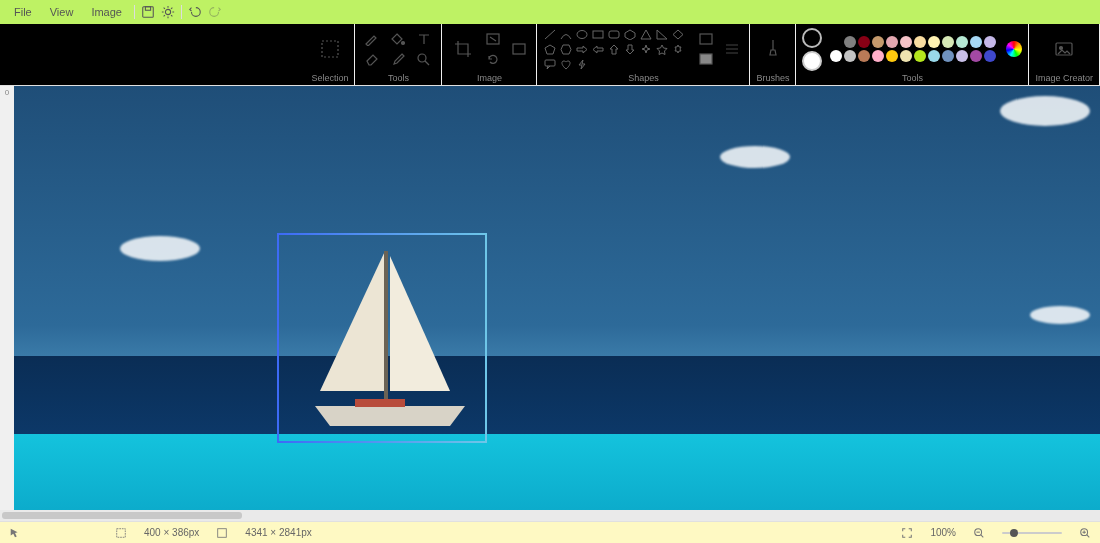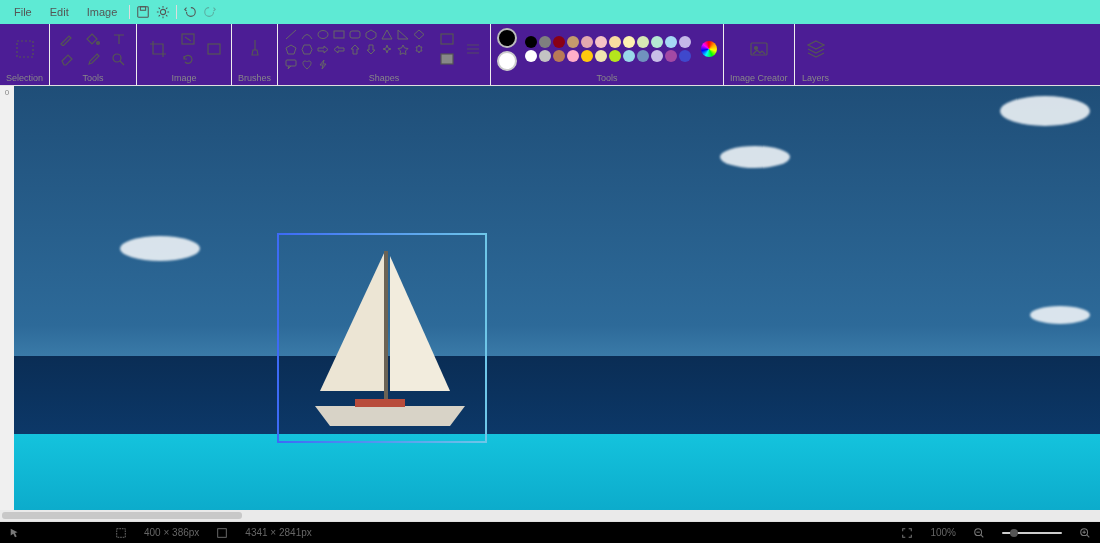--- a/index.html
+++ b/index.html
@@ -1,22 +1,22 @@
 <!DOCTYPE html>
 <html><head>
 <meta charset="utf-8">
 <style>
 * { margin:0; padding:0; box-sizing:border-box; font-family:"Segoe UI",Arial,sans-serif; }
 body { width:1100px; height:543px; background:#f8f8f8; overflow:hidden; display:flex; flex-direction:column; }
-.menubar { height:24px; display:flex; align-items:center; gap:2px; padding:0 6px; background:#5eead4; font-size:11px; color:#555; }
+.menubar { height:24px; display:flex; align-items:center; gap:2px; padding:0 6px; background:#bef264; font-size:11px; color:#555; }
 .menubar span { padding:3px 8px; cursor:default; }
 .menubar .sep { width:1px; height:14px; background:#ddd; margin:0 2px; }
 .menubar .ic { width:18px; height:18px; display:flex; align-items:center; justify-content:center; color:#777; }
 .menubar .ic svg { width:14px; height:14px; }
-.ribbon { height:62px; display:flex; background:#4c1d95; border-bottom:1px solid #e0e0e0; }
+.ribbon { height:62px; display:flex; background:#000000; border-bottom:1px solid #e0e0e0;justify-content:flex-end; }
 .group { display:flex; flex-direction:column; align-items:center; justify-content:space-between; padding:3px 6px 2px; border-right:1px solid #eee; }
 .group-row { display:flex; gap:4px; align-items:center; flex:1; }
 .group-col { display:flex; flex-direction:column; gap:2px; }
 .glabel { font-size:9px; color:#888; padding-top:2px; }
 .btn { display:flex; align-items:center; justify-content:center; cursor:default; border-radius:2px; }
 .btn svg { stroke:#555; fill:none; stroke-width:1.2; }
 .big { width:30px; height:34px; flex-direction:column; gap:1px; }
 .sm { width:22px; height:18px; }
 .shape-grid { display:grid; grid-template-columns:repeat(9,14px); grid-auto-rows:13px; gap:2px; }
 .shape-grid .sc { display:flex; align-items:center; justify-content:center; }
@@ -28,35 +28,35 @@
 .sw-grid { display:grid; grid-template-columns:repeat(12,12px); grid-auto-rows:12px; gap:2px; }
 .sw-grid .swatch { width:12px; height:12px; }
 .rainbow { width:16px; height:16px; border-radius:50%; background:conic-gradient(red,orange,yellow,lime,cyan,blue,magenta,red); margin-left:2px;}
 .canvas-wrap { flex:1; position:relative; overflow:hidden; background:#eceff1; }
 .sky { position:absolute; inset:0; background:linear-gradient(#1f4e78 0%,#2d6a99 55%,#3a7aa8 62%); }
 .sea-dark { position:absolute; left:0; right:0; top:62%; height:18%; background:linear-gradient(#0a2d55,#0c3868); }
 .sea-light { position:absolute; left:0; right:0; top:80%; bottom:0; background:linear-gradient(#14c3dd,#0ba8c9); }
 .cloud { position:absolute; background:#f2f6f9; border-radius:50%; filter:blur(1px); opacity:.88; }
 .sel-rect { position:absolute; border:2px solid; border-image:linear-gradient(90deg,#3d6af6,#6ec6e8) 1; background:transparent; }
 .boat { position:absolute; }
-.statusbar { height:22px; display:flex; align-items:center; background:#000000; border-top:1px solid #e0e0e0; font-size:10px; color:#666; padding:0 8px; gap:16px; }
+.statusbar { height:22px; display:flex; align-items:center; background:#fef9c3; border-top:1px solid #e0e0e0; font-size:10px; color:#666; padding:0 8px; gap:16px; }
 .statusbar .spacer { flex:1; }
 .statusbar .ic { width:14px; height:14px; display:flex; align-items:center; justify-content:center; }
 .ruler-v { position:absolute; left:0; top:0; bottom:0; width:14px; background:#f0f0f0; font-size:8px; color:#888; display:flex; align-items:flex-start; justify-content:center; padding-top:2px; z-index:3; }
 .scrollbar-h { position:absolute; left:0; right:0; bottom:0; height:11px; background:#eaeaea; z-index:3; }
 .scrollbar-h .thumb { position:absolute; left:2px; width:240px; top:2px; bottom:2px; background:#c8c8c8; border-radius:3px; }
 .zoom-track { width:60px; height:2px; background:#ccc; position:relative; border-radius:1px; }
 .zoom-track .knob { position:absolute; left:8px; top:-3px; width:8px; height:8px; border-radius:50%; background:#555; }
 </style>
 </head>
 <body>
 
 <div class="menubar">
   <span>File</span>
-  <span>Edit</span>
+  <span>View</span>
   <span>Image</span>
   <div class="sep"></div>
   <div class="ic btn">
       <svg viewBox="0 0 16 16">
         <rect x="2" y="2" width="12" height="12" rx="1"></rect>
         <rect x="5" y="2" width="6" height="4"></rect>
       </svg>
     </div>
   <div class="ic btn">
       <svg viewBox="0 0 16 16">
@@ -158,158 +158,158 @@
           <svg width="16" height="14" viewBox="0 0 16 14">
             <rect x="2" y="2" width="12" height="10"></rect>
           </svg>
         </div>
     </div>
     <div class="glabel">Image</div>
   </div>
 
   <div class="group">
     <div class="group-row">
+      <div class="shape-grid">
+        <div class="sc">
+            <svg viewBox="0 0 12 11">
+              <path d="M1 10L11 1"></path>
+            </svg>
+          </div>
+        <div class="sc">
+            <svg viewBox="0 0 12 11">
+              <path d="M1 10Q6 1 11 10"></path>
+            </svg>
+          </div>
+        <div class="sc">
+            <svg viewBox="0 0 12 11">
+              <ellipse cx="6" cy="5.5" rx="5" ry="4"></ellipse>
+            </svg>
+          </div>
+        <div class="sc">
+            <svg viewBox="0 0 12 11">
+              <rect x="1" y="2" width="10" height="7"></rect>
+            </svg>
+          </div>
+        <div class="sc">
+            <svg viewBox="0 0 12 11">
+              <rect x="1" y="2" width="10" height="7" rx="2"></rect>
+            </svg>
+          </div>
+        <div class="sc">
+            <svg viewBox="0 0 12 11">
+              <path d="M6 1l5 3v4l-5 3-5-3V4z"></path>
+            </svg>
+          </div>
+        <div class="sc">
+            <svg viewBox="0 0 12 11">
+              <path d="M6 1l5 9H1z"></path>
+            </svg>
+          </div>
+        <div class="sc">
+            <svg viewBox="0 0 12 11">
+              <path d="M1 1v9h10z"></path>
+            </svg>
+          </div>
+        <div class="sc">
+            <svg viewBox="0 0 12 11">
+              <path d="M6 1l5 4.5L6 10 1 5.5z"></path>
+            </svg>
+          </div>
+        <div class="sc">
+            <svg viewBox="0 0 12 11">
+              <path d="M6 1l5 3-2 6H3L1 4z"></path>
+            </svg>
+          </div>
+        <div class="sc">
+            <svg viewBox="0 0 12 11">
+              <path d="M3 1h6l2 4.5L9 10H3L1 5.5z"></path>
+            </svg>
+          </div>
+        <div class="sc">
+            <svg viewBox="0 0 12 11">
+              <path d="M1 4h6V2l4 3.5L7 9V7H1z"></path>
+            </svg>
+          </div>
+        <div class="sc">
+            <svg viewBox="0 0 12 11">
+              <path d="M11 4H5V2L1 5.5 5 9V7h6z"></path>
+            </svg>
+          </div>
+        <div class="sc">
+            <svg viewBox="0 0 12 11">
+              <path d="M4 10V5H2l4-4 4 4H8v5z"></path>
+            </svg>
+          </div>
+        <div class="sc">
+            <svg viewBox="0 0 12 11">
+              <path d="M4 1v5H2l4 4 4-4H8V1z"></path>
+            </svg>
+          </div>
+        <div class="sc">
+            <svg viewBox="0 0 12 11">
+              <path d="M6 1l1 3 3 1-3 1-1 3-1-3-3-1 3-1z"></path>
+            </svg>
+          </div>
+        <div class="sc">
+            <svg viewBox="0 0 12 11">
+              <path d="M6 1l1.5 3 3.5.5-2.5 2.5.5 3.5L6 9 3 10.5l.5-3.5L1 4.5 4.5 4z"></path>
+            </svg>
+          </div>
+        <div class="sc">
+            <svg viewBox="0 0 12 11">
+              <path d="M6 1l1 2h2l-1 2 1 2H7l-1 2-1-2H3l1-2-1-2h2z"></path>
+            </svg>
+          </div>
+        <div class="sc">
+            <svg viewBox="0 0 12 11">
+              <rect x="1" y="1" width="10" height="6" rx="1"></rect>
+              <path d="M4 7l-1 3 3-3"></path>
+            </svg>
+          </div>
+        <div class="sc">
+            <svg viewBox="0 0 12 11">
+              <path d="M6 10C1 6 1 2 4 2c1 0 2 1 2 1s1-1 2-1c3 0 3 4-2 8z"></path>
+            </svg>
+          </div>
+        <div class="sc">
+            <svg viewBox="0 0 12 11">
+              <path d="M7 1L3 6h3l-1 4 4-5H6z"></path>
+            </svg>
+          </div>
+      </div>
+      <div class="group-col" style="margin-left:6px">
+        <div class="btn sm">
+            <svg width="16" height="14" viewBox="0 0 16 14">
+              <rect x="2" y="2" width="12" height="10"></rect>
+            </svg>
+          </div>
+        <div class="btn sm">
+            <svg width="16" height="14" viewBox="0 0 16 14">
+              <rect x="2" y="2" width="12" height="10" fill="#888"></rect>
+            </svg>
+          </div>
+      </div>
+      <div class="btn sm">
+          <svg width="16" height="14" viewBox="0 0 16 14">
+            <path d="M2 3h12M2 7h12M2 11h12" stroke-width="0.8"></path>
+          </svg>
+        </div>
+    </div>
+    <div class="glabel">Shapes</div>
+  </div>
+
+  <div class="group">
+    <div class="group-row">
       <div class="btn big">
           <svg width="22" height="24" viewBox="0 0 22 24">
             <path d="M11 3v10M9 13h4l1 5h-6z"></path>
           </svg>
         </div>
     </div>
     <div class="glabel">Brushes</div>
-  </div>
-
-  <div class="group">
-    <div class="group-row">
-      <div class="shape-grid">
-        <div class="sc">
-            <svg viewBox="0 0 12 11">
-              <path d="M1 10L11 1"></path>
-            </svg>
-          </div>
-        <div class="sc">
-            <svg viewBox="0 0 12 11">
-              <path d="M1 10Q6 1 11 10"></path>
-            </svg>
-          </div>
-        <div class="sc">
-            <svg viewBox="0 0 12 11">
-              <ellipse cx="6" cy="5.5" rx="5" ry="4"></ellipse>
-            </svg>
-          </div>
-        <div class="sc">
-            <svg viewBox="0 0 12 11">
-              <rect x="1" y="2" width="10" height="7"></rect>
-            </svg>
-          </div>
-        <div class="sc">
-            <svg viewBox="0 0 12 11">
-              <rect x="1" y="2" width="10" height="7" rx="2"></rect>
-            </svg>
-          </div>
-        <div class="sc">
-            <svg viewBox="0 0 12 11">
-              <path d="M6 1l5 3v4l-5 3-5-3V4z"></path>
-            </svg>
-          </div>
-        <div class="sc">
-            <svg viewBox="0 0 12 11">
-              <path d="M6 1l5 9H1z"></path>
-            </svg>
-          </div>
-        <div class="sc">
-            <svg viewBox="0 0 12 11">
-              <path d="M1 1v9h10z"></path>
-            </svg>
-          </div>
-        <div class="sc">
-            <svg viewBox="0 0 12 11">
-              <path d="M6 1l5 4.5L6 10 1 5.5z"></path>
-            </svg>
-          </div>
-        <div class="sc">
-            <svg viewBox="0 0 12 11">
-              <path d="M6 1l5 3-2 6H3L1 4z"></path>
-            </svg>
-          </div>
-        <div class="sc">
-            <svg viewBox="0 0 12 11">
-              <path d="M3 1h6l2 4.5L9 10H3L1 5.5z"></path>
-            </svg>
-          </div>
-        <div class="sc">
-            <svg viewBox="0 0 12 11">
-              <path d="M1 4h6V2l4 3.5L7 9V7H1z"></path>
-            </svg>
-          </div>
-        <div class="sc">
-            <svg viewBox="0 0 12 11">
-              <path d="M11 4H5V2L1 5.5 5 9V7h6z"></path>
-            </svg>
-          </div>
-        <div class="sc">
-            <svg viewBox="0 0 12 11">
-              <path d="M4 10V5H2l4-4 4 4H8v5z"></path>
-            </svg>
-          </div>
-        <div class="sc">
-            <svg viewBox="0 0 12 11">
-              <path d="M4 1v5H2l4 4 4-4H8V1z"></path>
-            </svg>
-          </div>
-        <div class="sc">
-            <svg viewBox="0 0 12 11">
-              <path d="M6 1l1 3 3 1-3 1-1 3-1-3-3-1 3-1z"></path>
-            </svg>
-          </div>
-        <div class="sc">
-            <svg viewBox="0 0 12 11">
-              <path d="M6 1l1.5 3 3.5.5-2.5 2.5.5 3.5L6 9 3 10.5l.5-3.5L1 4.5 4.5 4z"></path>
-            </svg>
-          </div>
-        <div class="sc">
-            <svg viewBox="0 0 12 11">
-              <path d="M6 1l1 2h2l-1 2 1 2H7l-1 2-1-2H3l1-2-1-2h2z"></path>
-            </svg>
-          </div>
-        <div class="sc">
-            <svg viewBox="0 0 12 11">
-              <rect x="1" y="1" width="10" height="6" rx="1"></rect>
-              <path d="M4 7l-1 3 3-3"></path>
-            </svg>
-          </div>
-        <div class="sc">
-            <svg viewBox="0 0 12 11">
-              <path d="M6 10C1 6 1 2 4 2c1 0 2 1 2 1s1-1 2-1c3 0 3 4-2 8z"></path>
-            </svg>
-          </div>
-        <div class="sc">
-            <svg viewBox="0 0 12 11">
-              <path d="M7 1L3 6h3l-1 4 4-5H6z"></path>
-            </svg>
-          </div>
-      </div>
-      <div class="group-col" style="margin-left:6px">
-        <div class="btn sm">
-            <svg width="16" height="14" viewBox="0 0 16 14">
-              <rect x="2" y="2" width="12" height="10"></rect>
-            </svg>
-          </div>
-        <div class="btn sm">
-            <svg width="16" height="14" viewBox="0 0 16 14">
-              <rect x="2" y="2" width="12" height="10" fill="#888"></rect>
-            </svg>
-          </div>
-      </div>
-      <div class="btn sm">
-          <svg width="16" height="14" viewBox="0 0 16 14">
-            <path d="M2 3h12M2 7h12M2 11h12" stroke-width="0.8"></path>
-          </svg>
-        </div>
-    </div>
-    <div class="glabel">Shapes</div>
   </div>
 
   <div class="group">
     <div class="group-row palette">
       <div class="col-main">
         <div class="swatch sw-lg" id="col-primary" style="background: rgb(0, 0, 0);"></div>
         <div class="swatch sw-lg" id="col-secondary" style="border-color: rgb(204, 204, 204); background: rgb(255, 255, 255);"></div>
       </div>
       <div class="sw-grid" id="palette">
           <div class="swatch" style="background: rgb(0, 0, 0);"></div>
@@ -348,30 +348,20 @@
           <svg width="22" height="22" viewBox="0 0 22 22">
             <rect x="3" y="5" width="16" height="12" rx="1"></rect>
             <circle cx="8" cy="10" r="1.5" fill="#555"></circle>
             <path d="M5 16l4-4 3 3 2-2 3 3"></path>
           </svg>
         </div>
     </div>
     <div class="glabel">Image Creator</div>
   </div>
 
-  <div class="group" style="border-right:none">
-    <div class="group-row">
-      <div class="btn big">
-          <svg width="22" height="22" viewBox="0 0 22 22">
-            <path d="M11 3l8 4-8 4-8-4zM3 11l8 4 8-4M3 15l8 4 8-4"></path>
-          </svg>
-        </div>
-    </div>
-    <div class="glabel">Layers</div>
-  </div>
 </div>
 
 <div class="canvas-wrap">
   <div class="ruler-v">0</div>
   <div class="sky"></div>
   <div class="sea-dark"></div>
   <div class="sea-light"></div>
   <div class="cloud" style="left:120px; top:150px; width:80px; height:25px"></div>
   <div class="cloud" style="left:720px; top:60px; width:70px; height:22px"></div>
   <div class="cloud" style="left:1000px; top:10px; width:90px; height:30px"></div>

